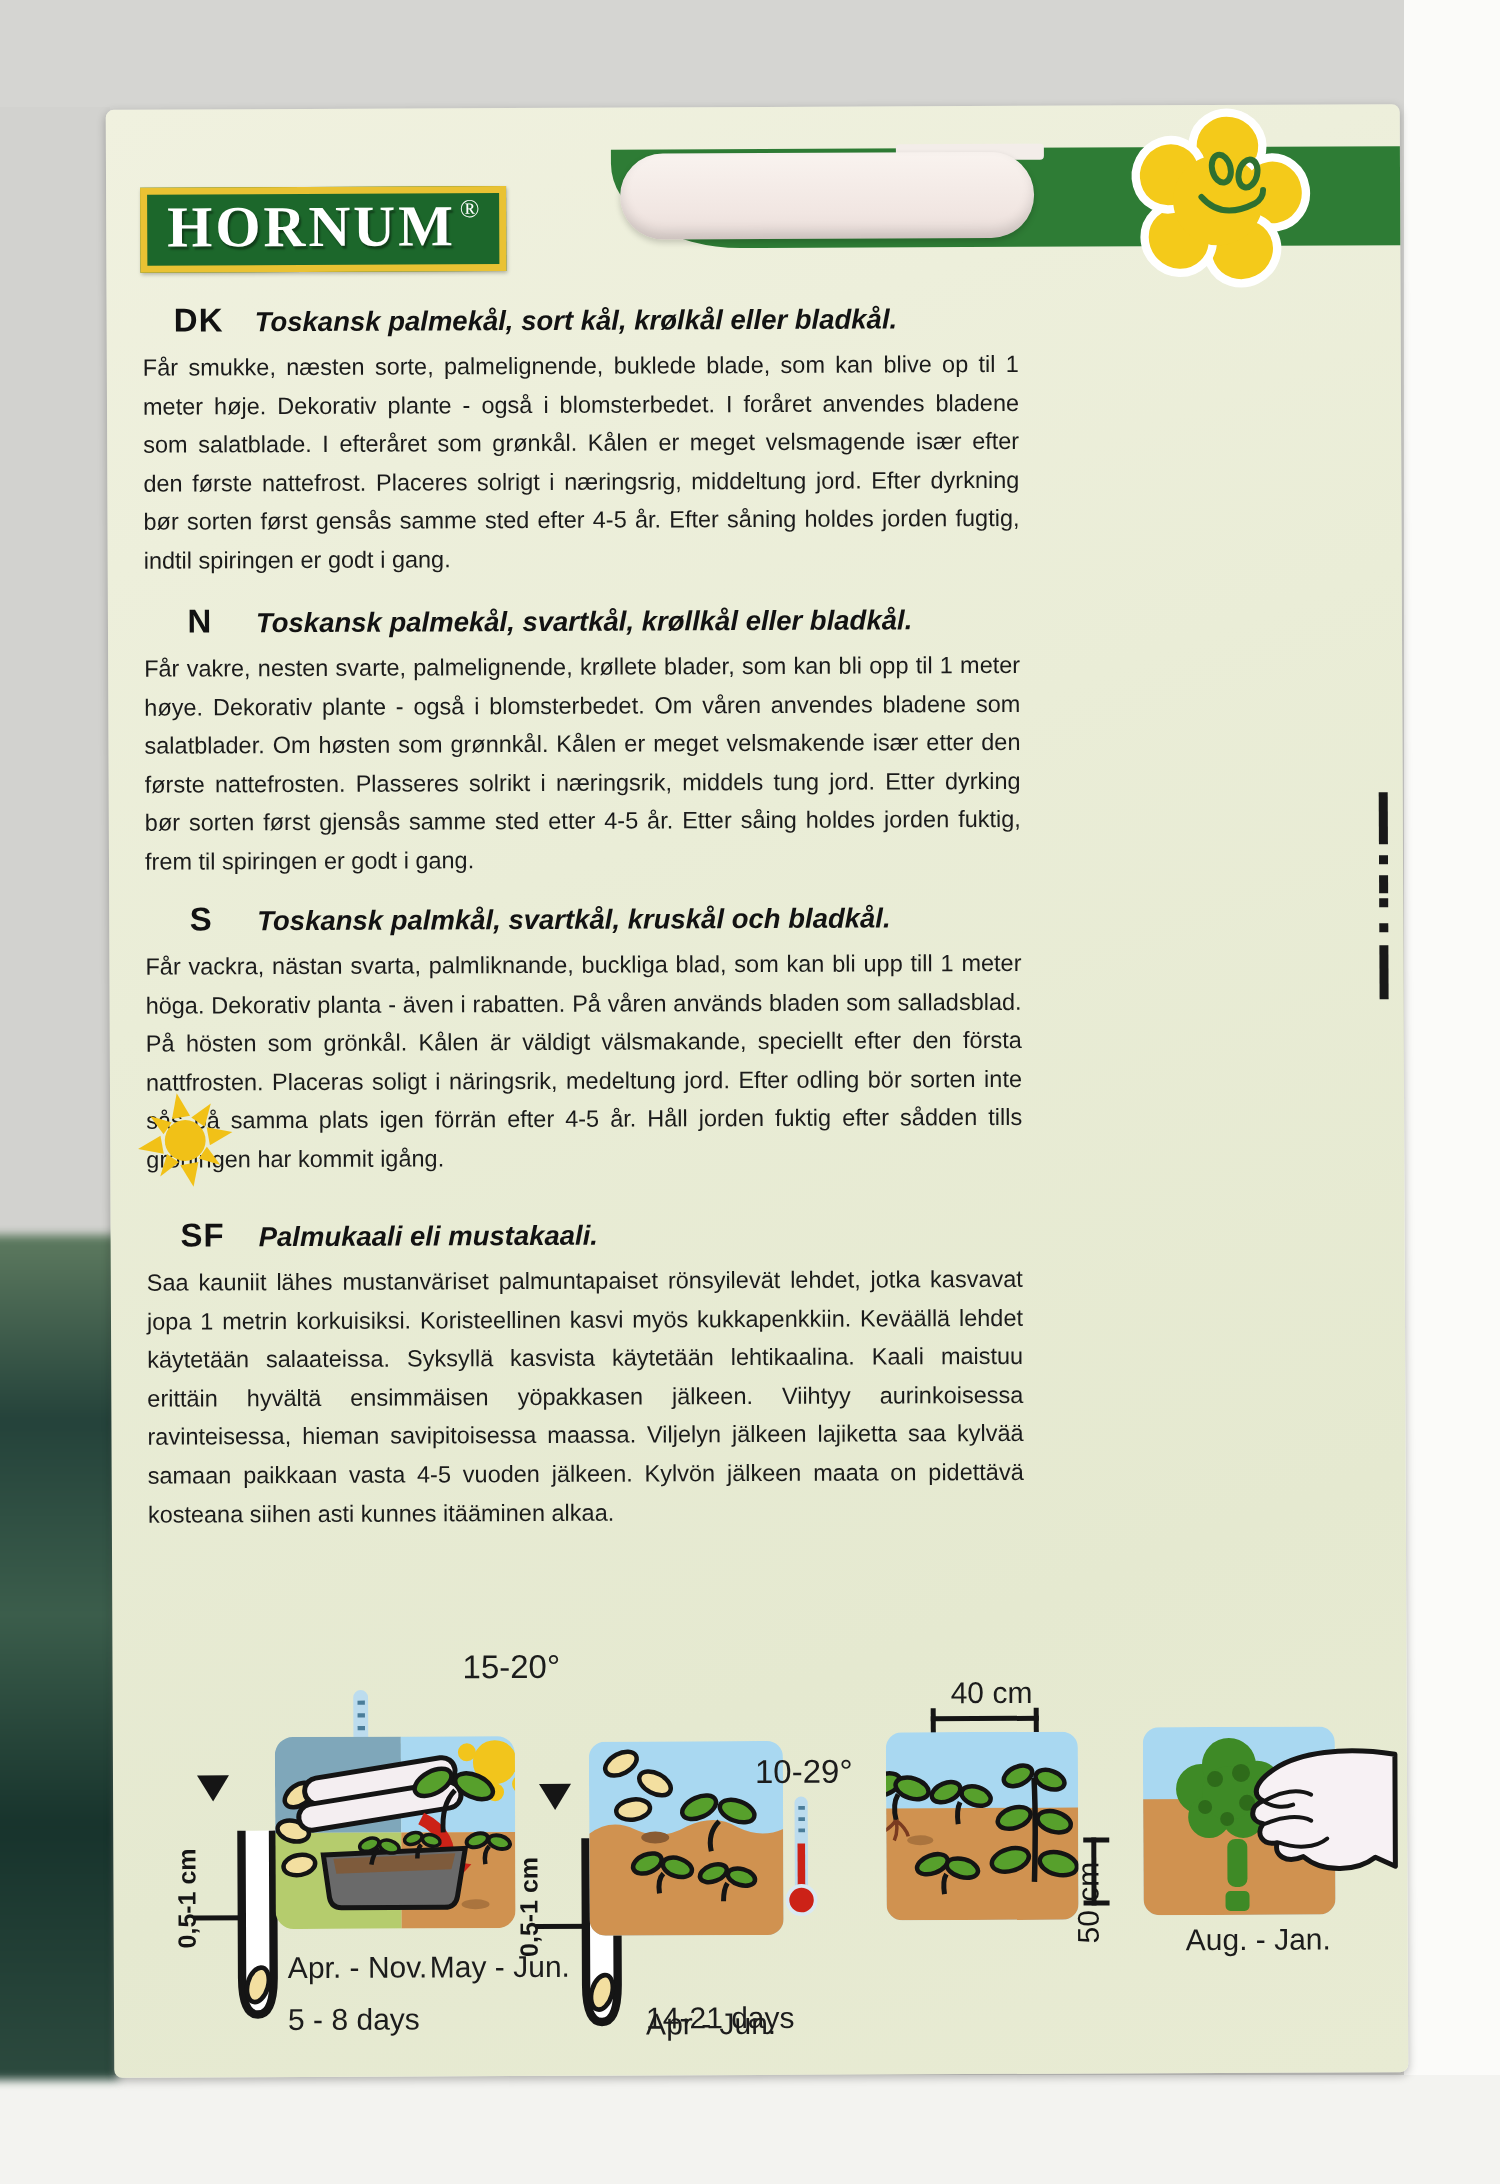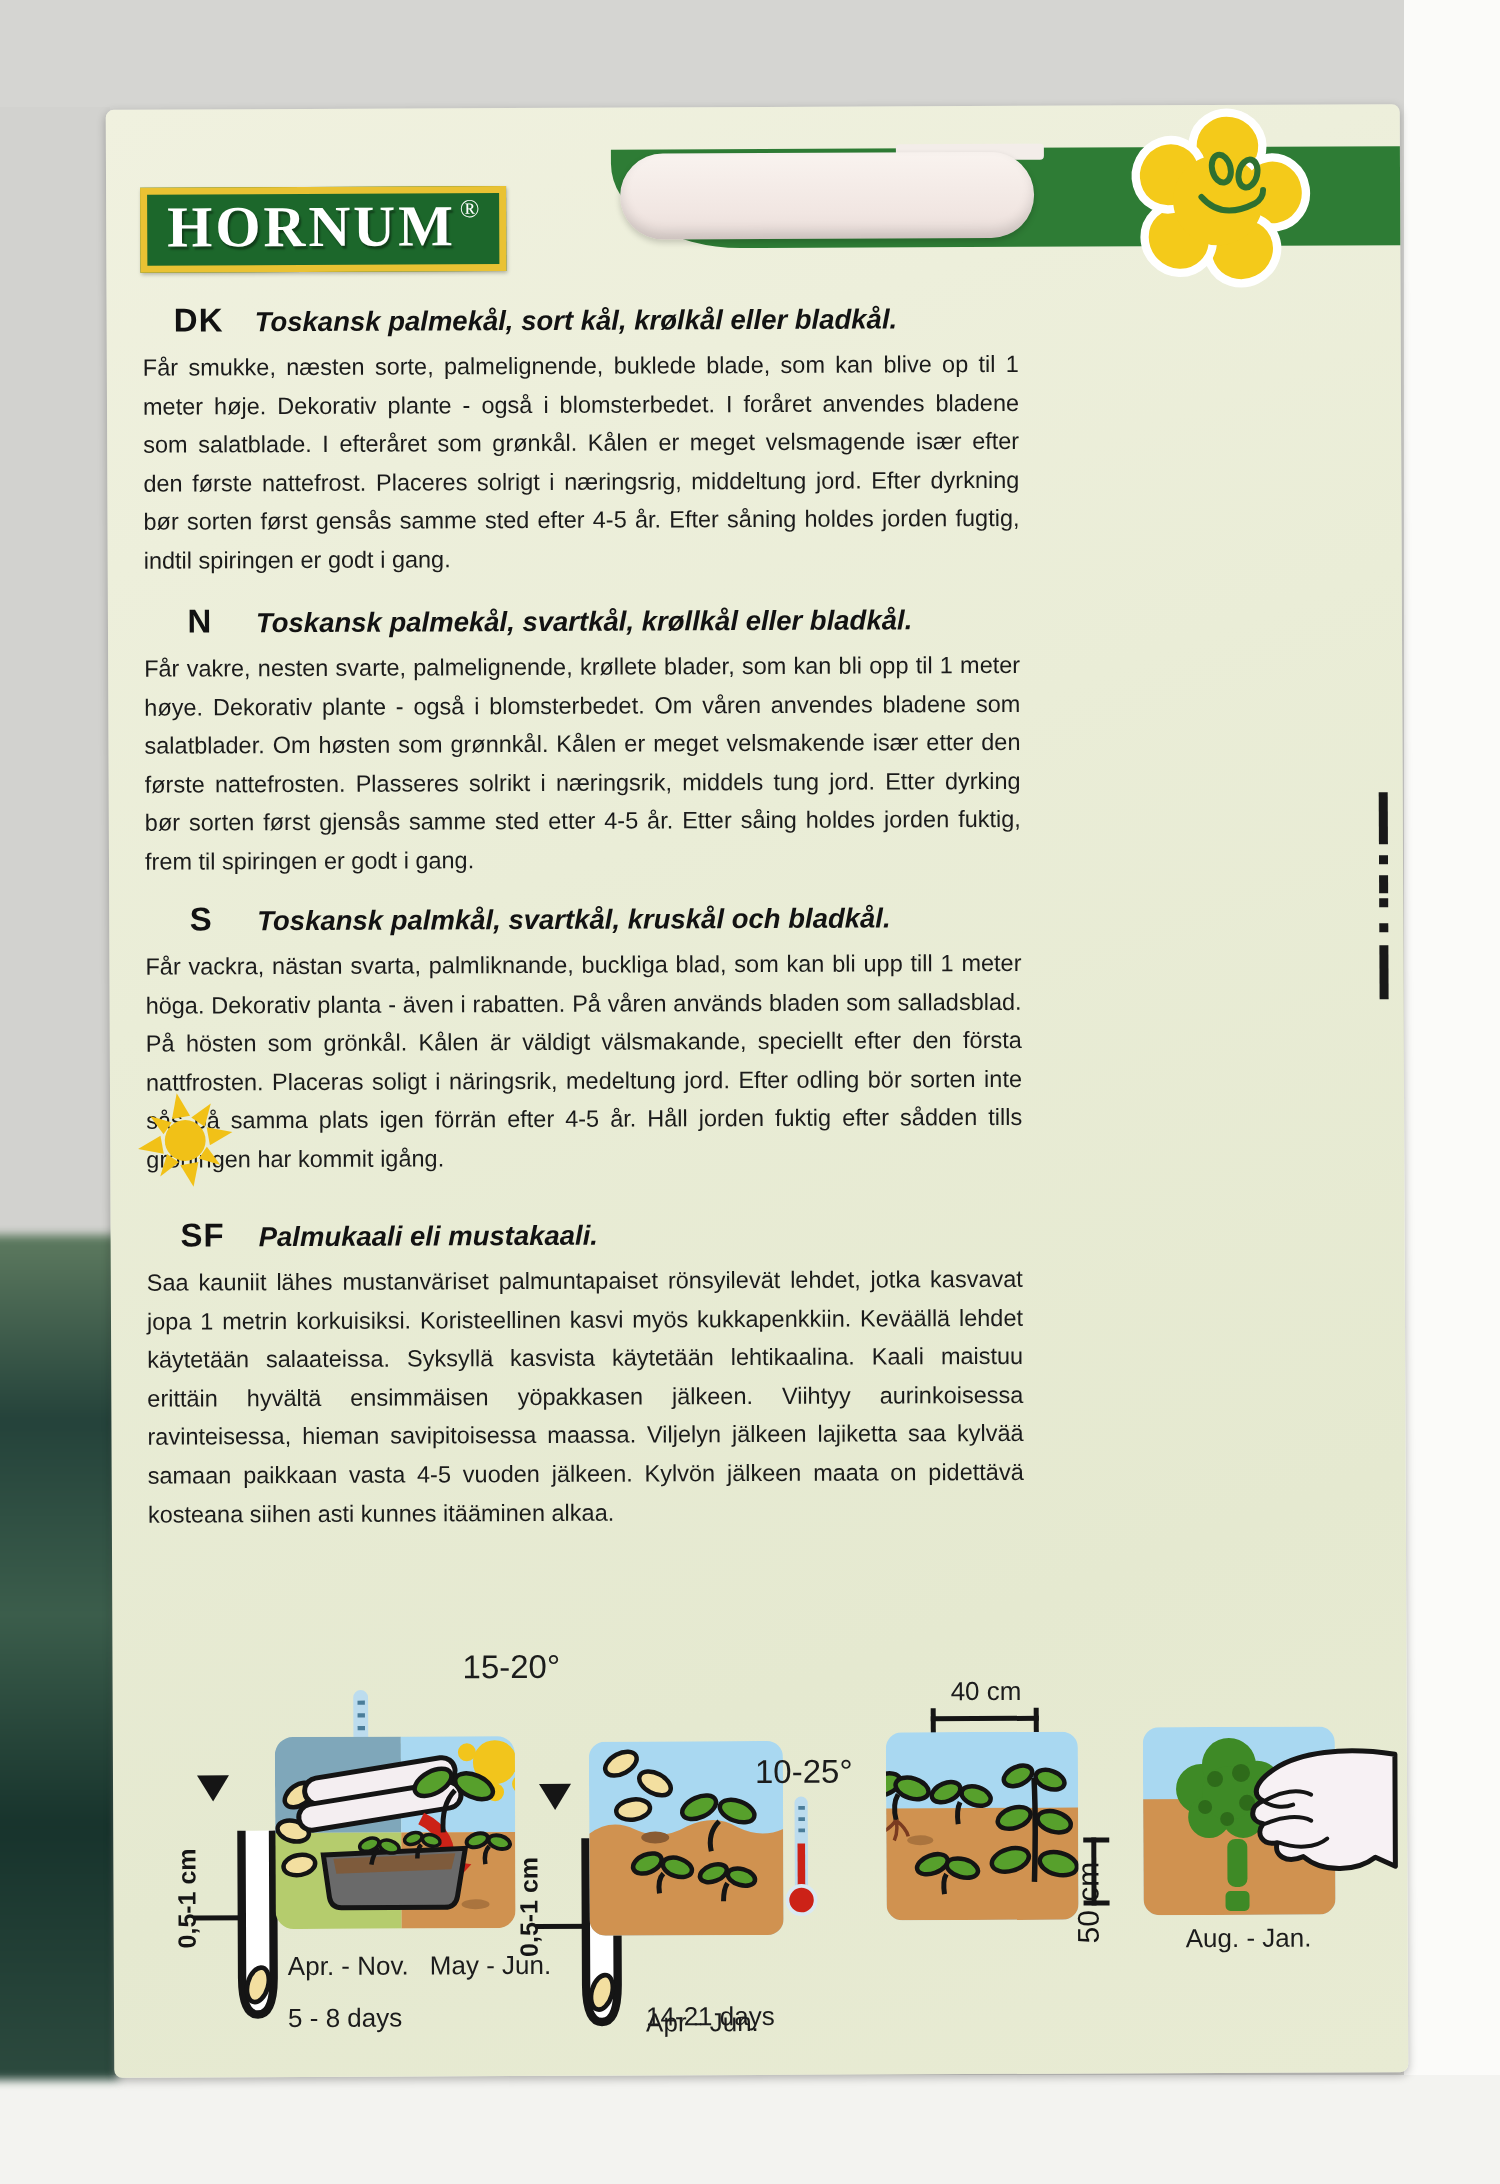--- a/index.html
+++ b/index.html
@@ -35,21 +35,21 @@
     color:#ffffff;letter-spacing:3px;text-shadow:2px 3px 2px rgba(0,0,0,.4);}
   .logo sup{font-family:"Liberation Serif", serif;color:#fff;font-size:26px;vertical-align:28px;margin-left:4px;}
   
   .lang-section{position:absolute;left:36px;width:876px;}
   .sec-head{display:flex;align-items:baseline;}
   .sec-code{flex:none;width:112px;font-weight:bold;font-size:33px;letter-spacing:1px;color:#121212;text-align:center;}
   .sec-title{margin:0;font-weight:bold;font-style:italic;font-size:27.5px;color:#121212;}
   .sec-body{margin:9px 0 0 0;font-size:23.5px;line-height:38.6px;text-align:justify;color:#1b1b1b;}
   
   .abs{position:absolute;}
-  .picto-label{position:absolute;font-size:26px;color:#1c1c1c;white-space:nowrap;}
+  .picto-label{position:absolute;font-size:30px;color:#1c1c1c;white-space:nowrap;}
   .temp-label{position:absolute;font-size:33px;color:#1c1c1c;white-space:nowrap;text-align:right;}
   .vlabel{position:absolute;transform:rotate(-90deg);transform-origin:0 100%;
     font-size:25px;font-weight:bold;white-space:nowrap;color:#151515;}
   .tri{position:absolute;width:0;height:0;border-left:16px solid transparent;
     border-right:16px solid transparent;border-top:26px solid #151515;}
   .gline{position:absolute;border-top:5px solid #151515;}
   .hbar{position:absolute;border-top:5px solid #151515;}
   .hbar::before,.hbar::after{content:"";position:absolute;top:-13px;width:5px;height:26px;background:#151515;}
   .hbar::before{left:0;}.hbar::after{right:0;}
   .vbar{position:absolute;border-left:5px solid #151515;}
@@ -276,21 +276,21 @@
         <ellipse cx="58" cy="122" rx="15" ry="9" transform="rotate(-22 58 122)" stroke-width="4.5"></ellipse>
         <ellipse cx="88" cy="126" rx="15" ry="9" transform="rotate(18 88 126)" stroke-width="4.5"></ellipse>
       </g>
       <g stroke="#141414" fill="#57a02c">
         <path d="M134,160 q0,-12 4,-18" fill="none" stroke-width="5"></path>
         <ellipse cx="124" cy="132" rx="14" ry="8" transform="rotate(-20 124 132)" stroke-width="4.5"></ellipse>
         <ellipse cx="152" cy="136" rx="14" ry="8" transform="rotate(16 152 136)" stroke-width="4.5"></ellipse>
       </g>
     </g>
   </svg>
-  <span class="temp-label" style="left:642px;top:1646px">10-25°</span>
+  <span class="temp-label" style="left:642px;top:1646px">10-29°</span>
   <svg class="abs" style="left:672px;top:1686px;width:32px;height:126px" viewBox="0 0 34 130">
     <rect x="10" y="2" width="14" height="102" rx="7" fill="#bcdcee"></rect>
     <rect x="14" y="12" width="7" height="4" fill="#4a7d99"></rect>
     <rect x="14" y="24" width="7" height="4" fill="#4a7d99"></rect>
     <rect x="14" y="36" width="7" height="4" fill="#4a7d99"></rect>
     <rect x="13" y="52" width="8" height="54" fill="#cc2217"></rect>
     <circle cx="17" cy="112" r="15" fill="#cc2217" stroke="#d9e9f3" stroke-width="4"></circle>
   </svg>
   <span class="picto-label" style="left:532px;top:1900px">Apr - Jun.</span>
   <span class="picto-label" style="left:532px;top:1894px">14-21 days</span>

